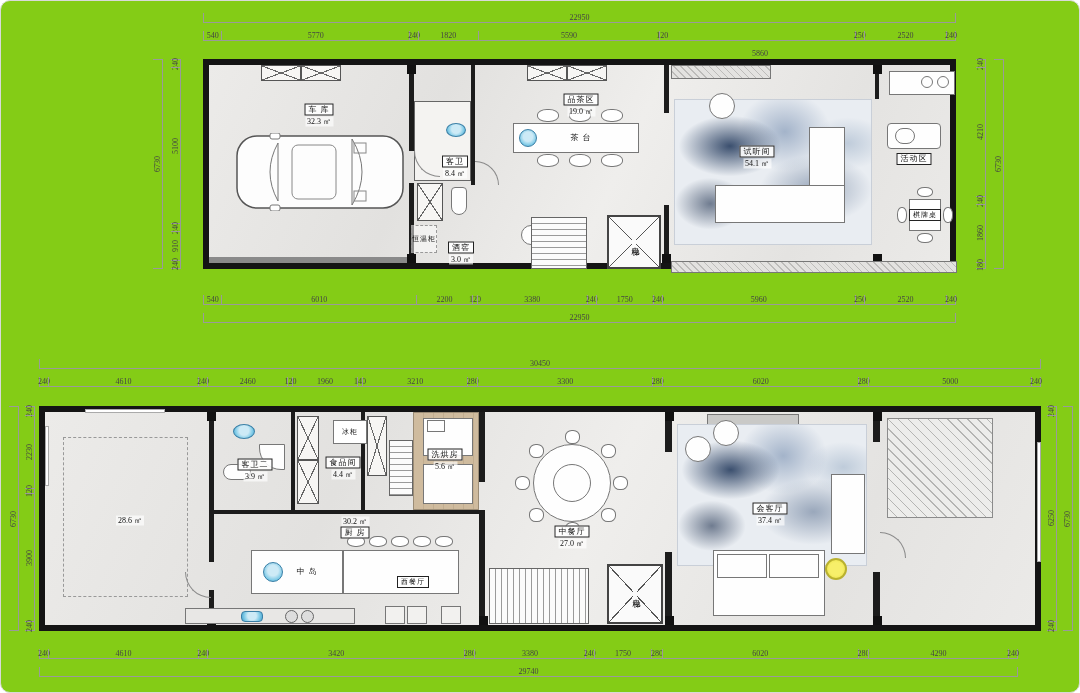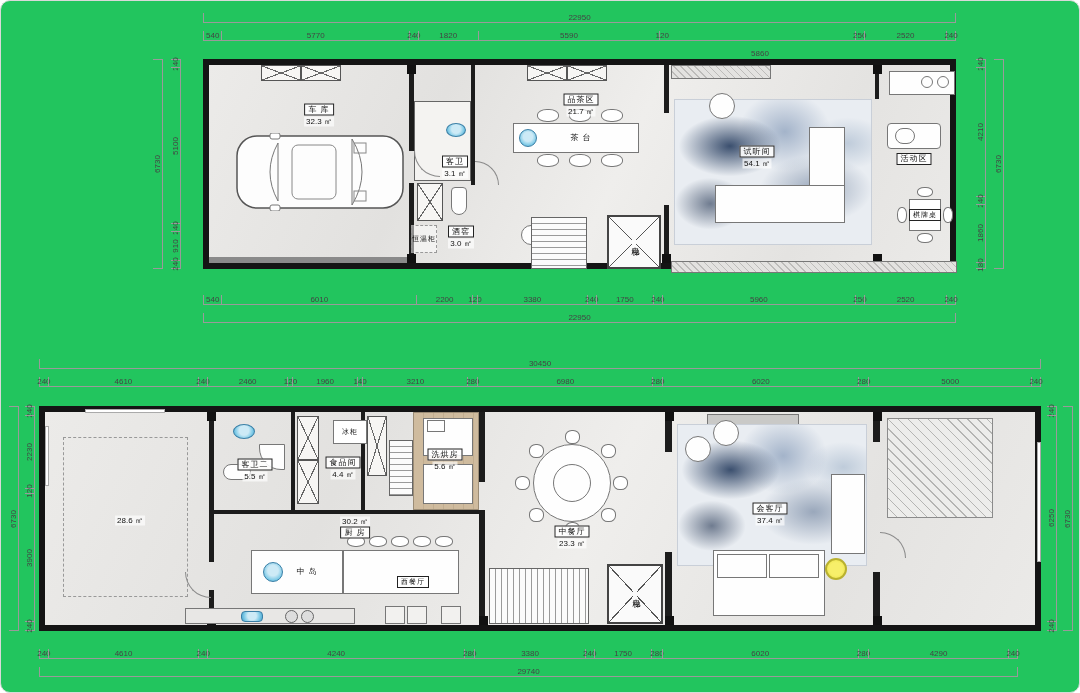--- a/index.html
+++ b/index.html
@@ -1,16 +1,16 @@
 <!DOCTYPE html>
 <html><head>
 <meta charset="utf-8">
 <style>
   html,body{margin:0;padding:0;background:#fff;}
-  #canvas{position:relative;width:1080px;height:693px;background:#22c55e;border:1px solid #d9d9d9;border-radius:10px;box-sizing:border-box;overflow:hidden;font-family:Liberation Sans, sans-serif;color:#333;}
+  #canvas{position:relative;width:1080px;height:693px;background:#84cc16;border:1px solid #d9d9d9;border-radius:10px;box-sizing:border-box;overflow:hidden;font-family:Liberation Serif, serif;color:#333;}
   
   .dimrow{position:absolute;display:flex;height:10px;}
   .dimrow::after{content:'';position:absolute;left:0;right:0;bottom:0;height:1px;background:#9a9a9a;}
   .dimrow .seg{position:relative;border-left:1px solid #9a9a9a;}
   .dimrow .seg:last-child{border-right:1px solid #9a9a9a;}
   .seglab{position:absolute;left:50%;bottom:1px;transform:translateX(-50%);font-size:8px;line-height:8px;color:#444;white-space:nowrap;background:transparent;}
   .dimcol{position:absolute;display:flex;flex-direction:column;width:10px;}
   .dimcol::after{content:'';position:absolute;top:0;bottom:0;right:0;width:1px;background:#9a9a9a;}
   .dimcol .seg{position:relative;border-top:1px solid #9a9a9a;border-left:none!important;border-right:none!important;}
   .dimcol .seg:last-child{border-bottom:1px solid #9a9a9a;}
@@ -265,32 +265,32 @@
 
       <div class="arc bl" style="left:205px;top:86px;width:26px;height:26px;"></div>
       <div class="arc tr" style="left:266px;top:96px;width:24px;height:24px;"></div>
 
       <div class="rlabel" style="left:110px;top:50px;">
         <span class="nm">车 库</span>
         <span class="ar">32.3 ㎡</span>
       </div>
       <div class="rlabel" style="left:246px;top:102px;">
         <span class="nm">客卫</span>
-        <span class="ar">3.1 ㎡</span>
+        <span class="ar">8.4 ㎡</span>
       </div>
       <div class="rlabel" style="left:215px;top:174px;font-size:7px;">
         <span class="nm" style="border:none;background:transparent;">恒温柜</span>
       </div>
-      <div class="rlabel" style="left:252px;top:172px;">
+      <div class="rlabel" style="left:252px;top:188px;">
         <span class="nm">酒窖</span>
         <span class="ar">3.0 ㎡</span>
       </div>
       <div class="rlabel" style="left:372px;top:40px;">
         <span class="nm">品茶区</span>
-        <span class="ar">21.7 ㎡</span>
+        <span class="ar">19.0 ㎡</span>
       </div>
       <div class="rlabel" style="left:372px;top:73px;">
         <span class="nm" style="border:none;background:transparent;">茶 台</span>
       </div>
       <div class="rlabel" style="left:548px;top:92px;">
         <span class="nm">试听间</span>
         <span class="ar">54.1 ㎡</span>
       </div>
       <div class="rlabel" style="left:705px;top:94px;">
         <span class="nm">活动区</span>
@@ -330,21 +330,21 @@
         <div class="seg" style="flex-grow: 140;">
           <span class="seglab">140</span>
         </div>
         <div class="seg" style="flex-grow: 3210;">
           <span class="seglab">3210</span>
         </div>
         <div class="seg" style="flex-grow: 280;">
           <span class="seglab">280</span>
         </div>
         <div class="seg" style="flex-grow: 5370;">
-          <span class="seglab">6980</span>
+          <span class="seglab">3300</span>
         </div>
         <div class="seg" style="flex-grow: 280;">
           <span class="seglab">280</span>
         </div>
         <div class="seg" style="flex-grow: 6020;">
           <span class="seglab">6020</span>
         </div>
         <div class="seg" style="flex-grow: 280;">
           <span class="seglab">280</span>
         </div>
@@ -359,21 +359,21 @@
         <div class="seg" style="flex-grow: 240;">
           <span class="seglab">240</span>
         </div>
         <div class="seg" style="flex-grow: 4610;">
           <span class="seglab">4610</span>
         </div>
         <div class="seg" style="flex-grow: 240;">
           <span class="seglab">240</span>
         </div>
         <div class="seg" style="flex-grow: 7890;">
-          <span class="seglab">4240</span>
+          <span class="seglab">3420</span>
         </div>
         <div class="seg" style="flex-grow: 280;">
           <span class="seglab">280</span>
         </div>
         <div class="seg" style="flex-grow: 3380;">
           <span class="seglab">3380</span>
         </div>
         <div class="seg" style="flex-grow: 240;">
           <span class="seglab">240</span>
         </div>
@@ -527,21 +527,21 @@
       <div class="furn round" style="left:780px;top:146px;width:22px;height:22px;border:2px solid #b9b12f;background:radial-gradient(circle,#f7ef6a 0 50%,#e8df3c);"></div>
 
       <div class="hatch" style="left:842px;top:6px;width:106px;height:100px;"></div>
       <div class="arc tr" style="left:835px;top:120px;width:26px;height:26px;"></div>
 
       <div class="rlabel" style="left:85px;top:108px;">
         <span class="ar">28.6 ㎡</span>
       </div>
       <div class="rlabel" style="left:210px;top:58px;">
         <span class="nm">客卫二</span>
-        <span class="ar">5.5 ㎡</span>
+        <span class="ar">3.9 ㎡</span>
       </div>
       <div class="rlabel" style="left:305px;top:20px;font-size:7px;">
         <span class="nm" style="border:none;background:#fff;">冰柜</span>
       </div>
       <div class="rlabel" style="left:298px;top:56px;">
         <span class="nm">食品间</span>
         <span class="ar">4.4 ㎡</span>
       </div>
       <div class="rlabel" style="left:400px;top:48px;">
         <span class="nm">洗烘房</span>
@@ -552,21 +552,21 @@
         <span class="ar">30.2 ㎡</span>
       </div>
       <div class="rlabel" style="left:262px;top:160px;">
         <span class="nm" style="border:none;background:transparent;">中 岛</span>
       </div>
       <div class="rlabel" style="left:368px;top:170px;font-size:7px;">
         <span class="nm">西餐厅</span>
       </div>
       <div class="rlabel" style="left:527px;top:125px;">
         <span class="nm">中餐厅</span>
-        <span class="ar">23.3 ㎡</span>
+        <span class="ar">27.0 ㎡</span>
       </div>
       <div class="rlabel" style="left:725px;top:102px;">
         <span class="nm">会客厅</span>
         <span class="ar">37.4 ㎡</span>
       </div>
     </div>
   </div>
 </div>
 
 </body></html>

